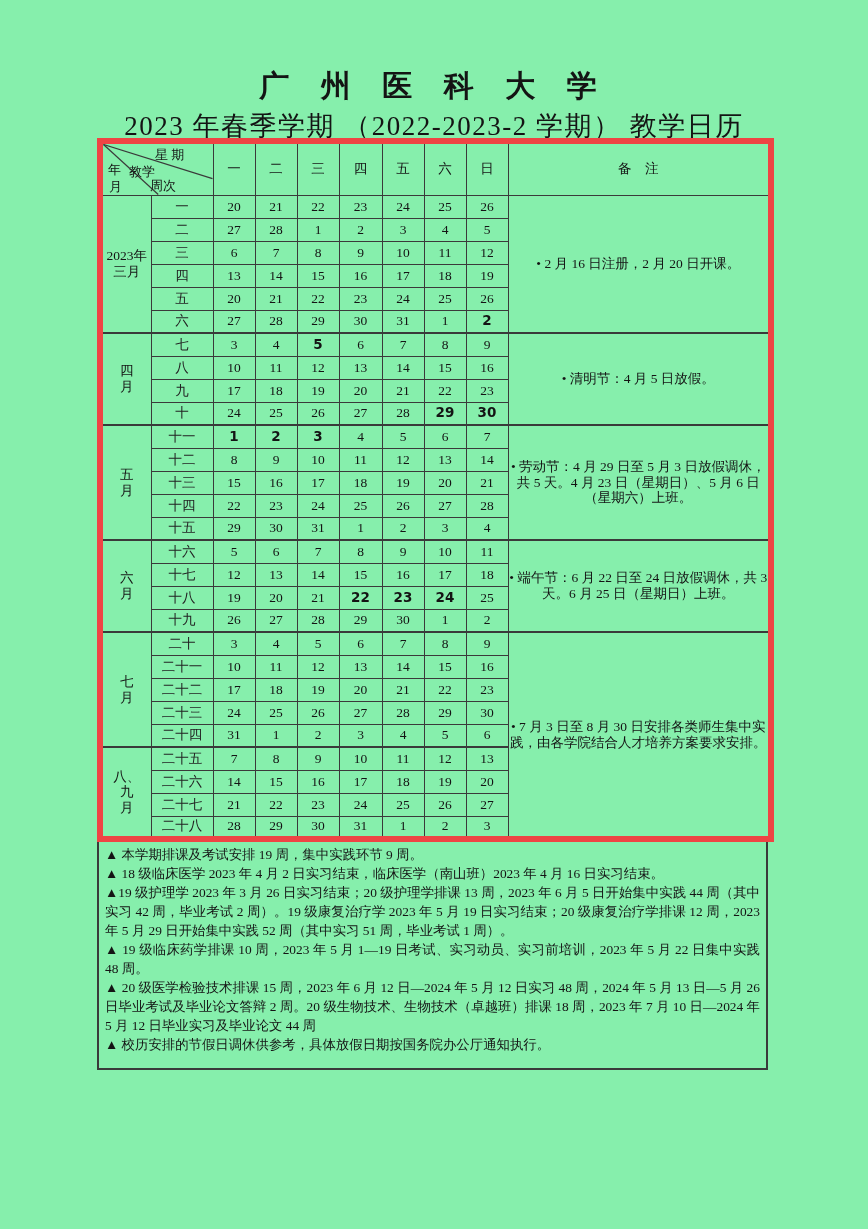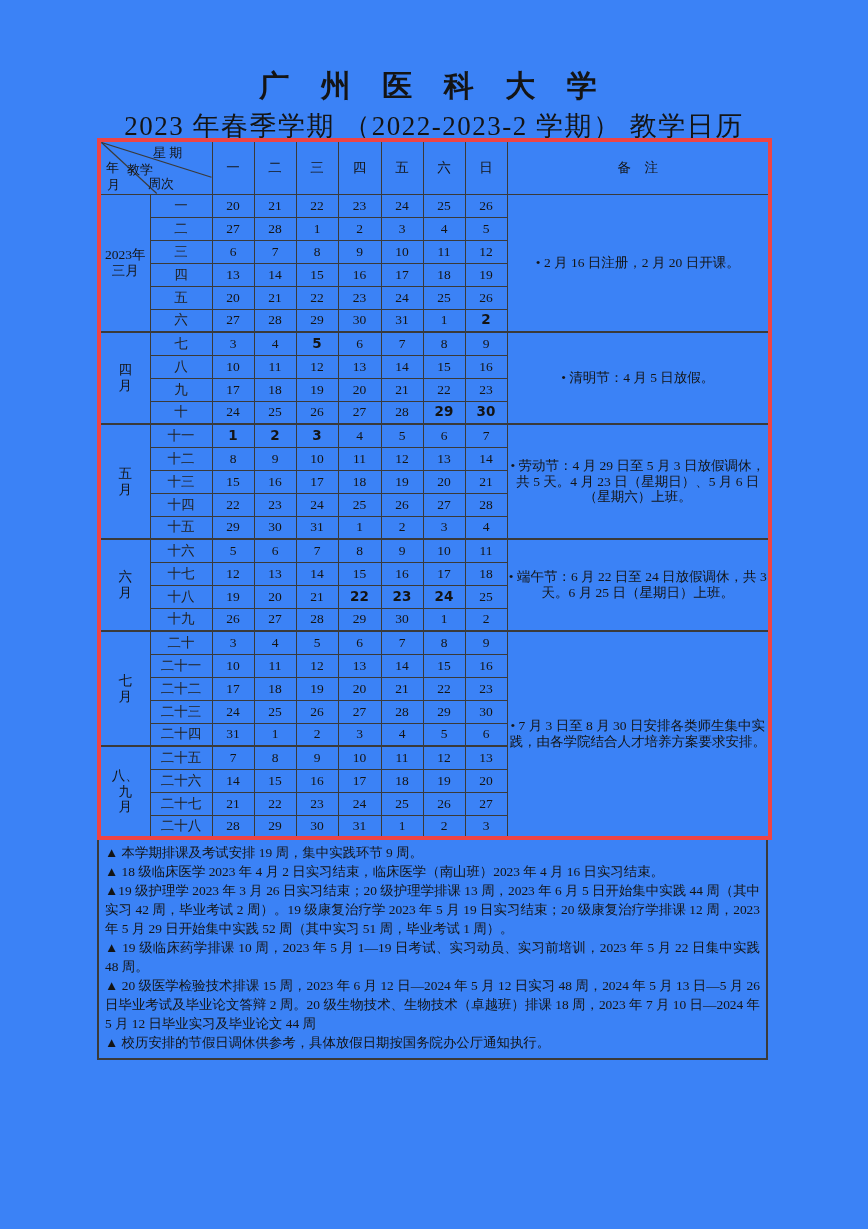--- a/index.html
+++ b/index.html
@@ -1,34 +1,34 @@
 <!DOCTYPE html>
 <html><head>
 <meta charset="utf-8">
 <style>
   html,body { margin:0; padding:0; background:#ffffff; }
   .page {
-    position:relative; width:868px; height:1229px; background:#3b82f6;
+    position:relative; width:868px; height:1229px; background:#86efac;
     font-family:"Liberation Serif","DejaVu Serif",serif; color:#141414;
     overflow:hidden;
   }
   .title {
     position:absolute; top:66px; left:0; right:0;
     text-align:center; font-size:30px; font-weight:bold;
     letter-spacing:12px; white-space:nowrap;
   }
   .subtitle {
     position:absolute; top:108px; left:0; right:0;
     text-align:center; font-size:27px; letter-spacing:1.5px; white-space:nowrap;
   }
   .content { position:absolute; left:97px; top:138px; width:671px; }
 
   table.cal {
     border-collapse:collapse; table-layout:fixed; width:671px;
-    border:4px solid #ef4444;
+    border:6px solid #ef4444;
   }
   table.cal td {
     border:1px solid #3a3a3a; padding:0;
     text-align:center; vertical-align:middle;
     font-size:13.5px; line-height:1.15;
   }
   tr.header-row { height:54px; }
   tr.week-row { height:23px; }
   tr.month-start > td { border-top:2px solid #3a3a3a; }
 
@@ -51,21 +51,21 @@
     font-family:"DejaVu Sans","Liberation Sans",sans-serif;
     font-weight:bold; font-size:13.5px;
   }
   td.remark-cell {
     text-align:justify; font-size:14px; line-height:21.5px;
     padding:2px 9px 2px 13px;
   }
 
   .footnotes {
     border:2px solid #3a3a3a; border-top:none;
-    padding:3px 6px 6px 6px;
+    padding:3px 6px 14px 6px;
     font-size:13.4px; line-height:19px; text-align:justify;
   }
   .footnotes p { margin:0; }
 </style>
 </head>
 <body>
 
 <div class="page">
   <div class="title">广 州 医 科 大 学</div>
   <div class="subtitle">2023 年春季学期 （2022-2023-2 学期） 教学日历</div>

